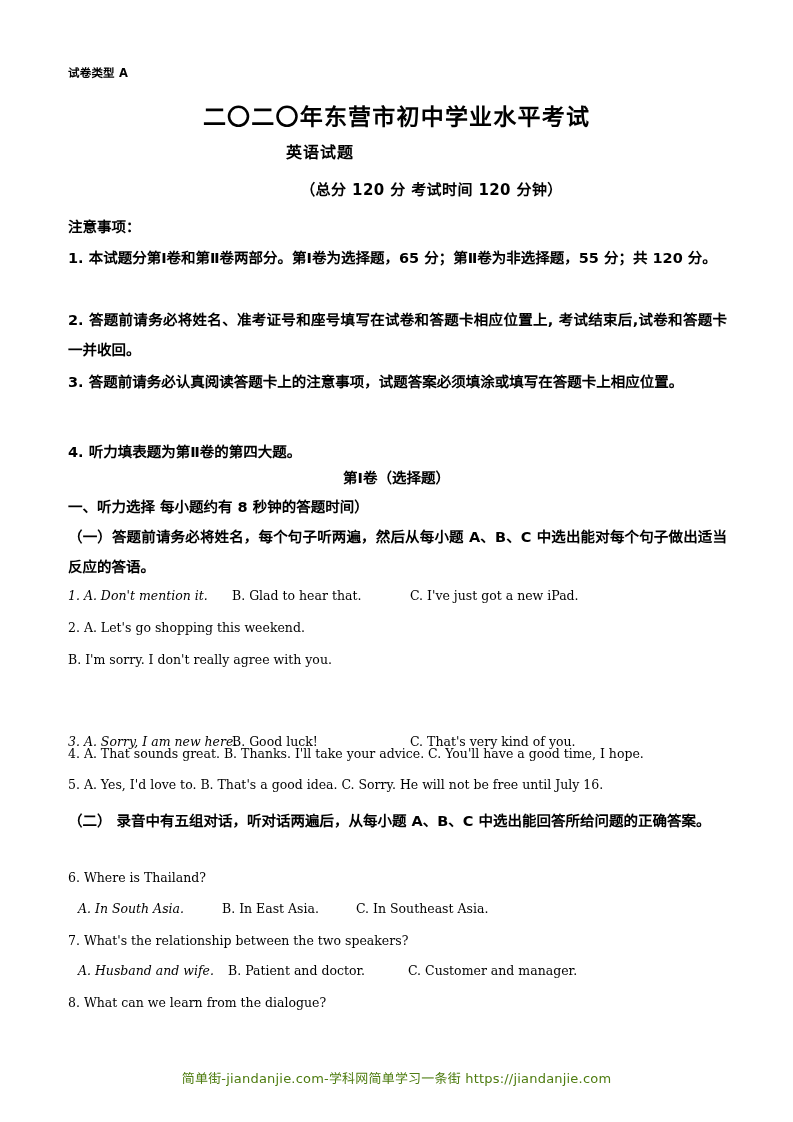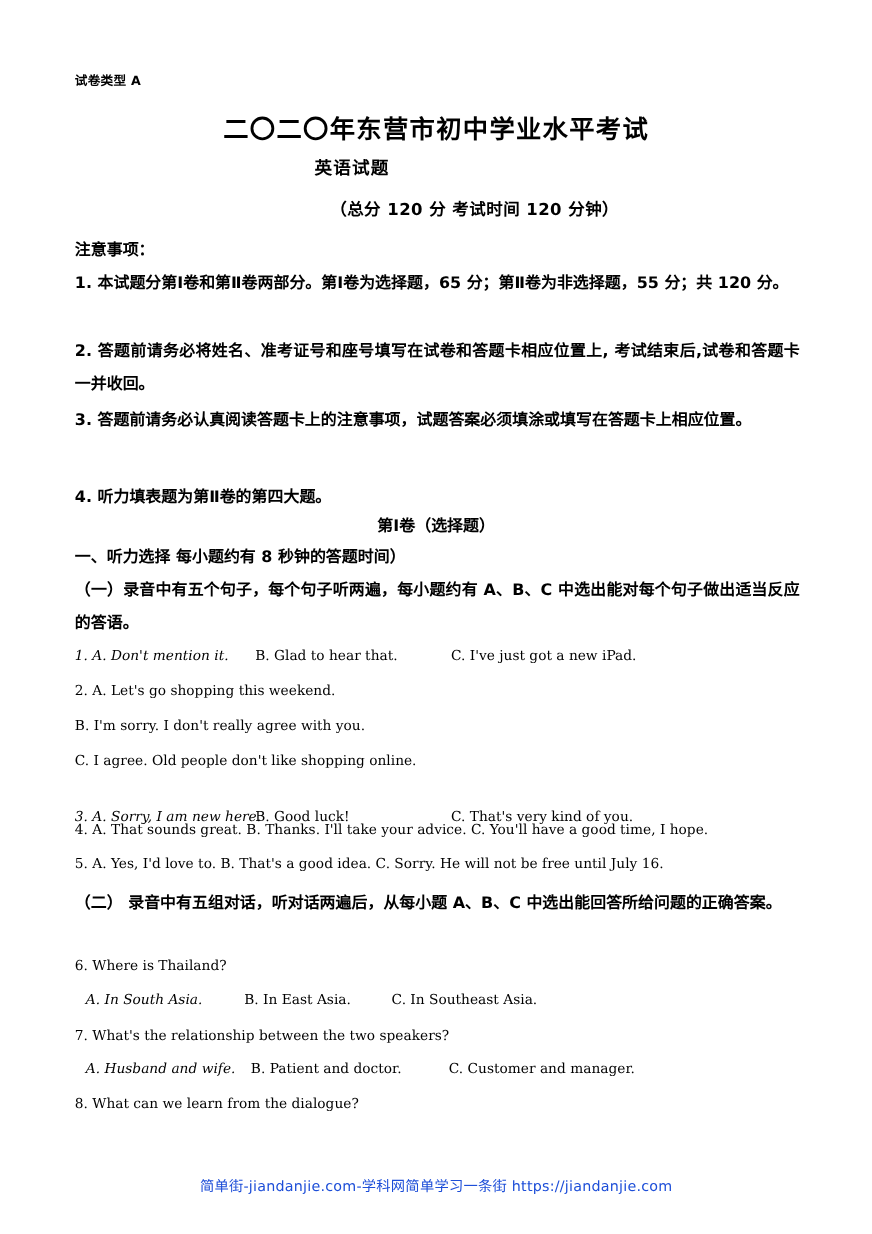--- a/index.html
+++ b/index.html
@@ -165,21 +165,21 @@
   .l12 { top: 995px; }
 
   
   .footer {
     left: 0;
     top: 1068px;
     width: 793px;
     text-align: center;
     font-family: "DejaVu Sans", "Liberation Sans", sans-serif;
     font-size: 13px;
-    color: #1d4ed8;
+    color: #4d7c0f;
     letter-spacing: .2px;
   }
 </style>
 </head>
 <body>
 
 <div class="page">
 
   <div class="abs paper-type">试卷类型 A</div>
 
@@ -196,31 +196,30 @@
   <div class="abs cn-para notice-2">2. 答题前请务必将姓名、准考证号和座号填写在试卷和答题卡相应位置上, 考试结束后,试卷和答题卡一并收回。</div>
 
   <div class="abs cn-para notice-3">3. 答题前请务必认真阅读答题卡上的注意事项，试题答案必须填涂或填写在答题卡上相应位置。</div>
 
   <div class="abs cn-para notice-4">4. 听力填表题为第Ⅱ卷的第四大题。</div>
 
   <div class="abs juan-head">第Ⅰ卷（选择题）</div>
 
   <div class="abs cn-para section-1-head">一、听力选择 每小题约有 8 秒钟的答题时间）</div>
 
-  <div class="abs cn-para sub-a-head">（一）录音中有五个句子，每个句子听两遍，每小题约有 A、B、C 中选出能对每个句子做出适当反应的答语。</div>
+  <div class="abs cn-para sub-a-head">（一）答题前请务必将姓名，每个句子听两遍，然后从每小题 A、B、C 中选出能对每个句子做出适当反应的答语。</div>
 
   <div class="opt-row l1">
     <span class="o oa">1. A. Don't mention it.</span>
     <span class="o ob">B. Glad to hear that.</span>
     <span class="o oc">C. I've just got a new iPad.</span>
   </div>
 
   <div class="abs en-line l2">2. A. Let's go shopping this weekend.</div>
   <div class="abs en-line l3">B. I'm sorry. I don't really agree with you.</div>
-  <div class="abs en-line l4">C. I agree. Old people don't like shopping online.</div>
 
   <div class="opt-row l5">
     <span class="o oa">3. A. Sorry, I am new here.</span>
     <span class="o ob">B. Good luck!</span>
     <span class="o oc">C. That's very kind of you.</span>
   </div>
 
   <div class="abs en-line l6">4. A. That sounds great. B. Thanks. I'll take your advice. C. You'll have a good time, I hope.</div>
 
   <div class="abs en-line l7">5. A. Yes, I'd love to. B. That's a good idea. C. Sorry. He will not be free until July 16.</div>

